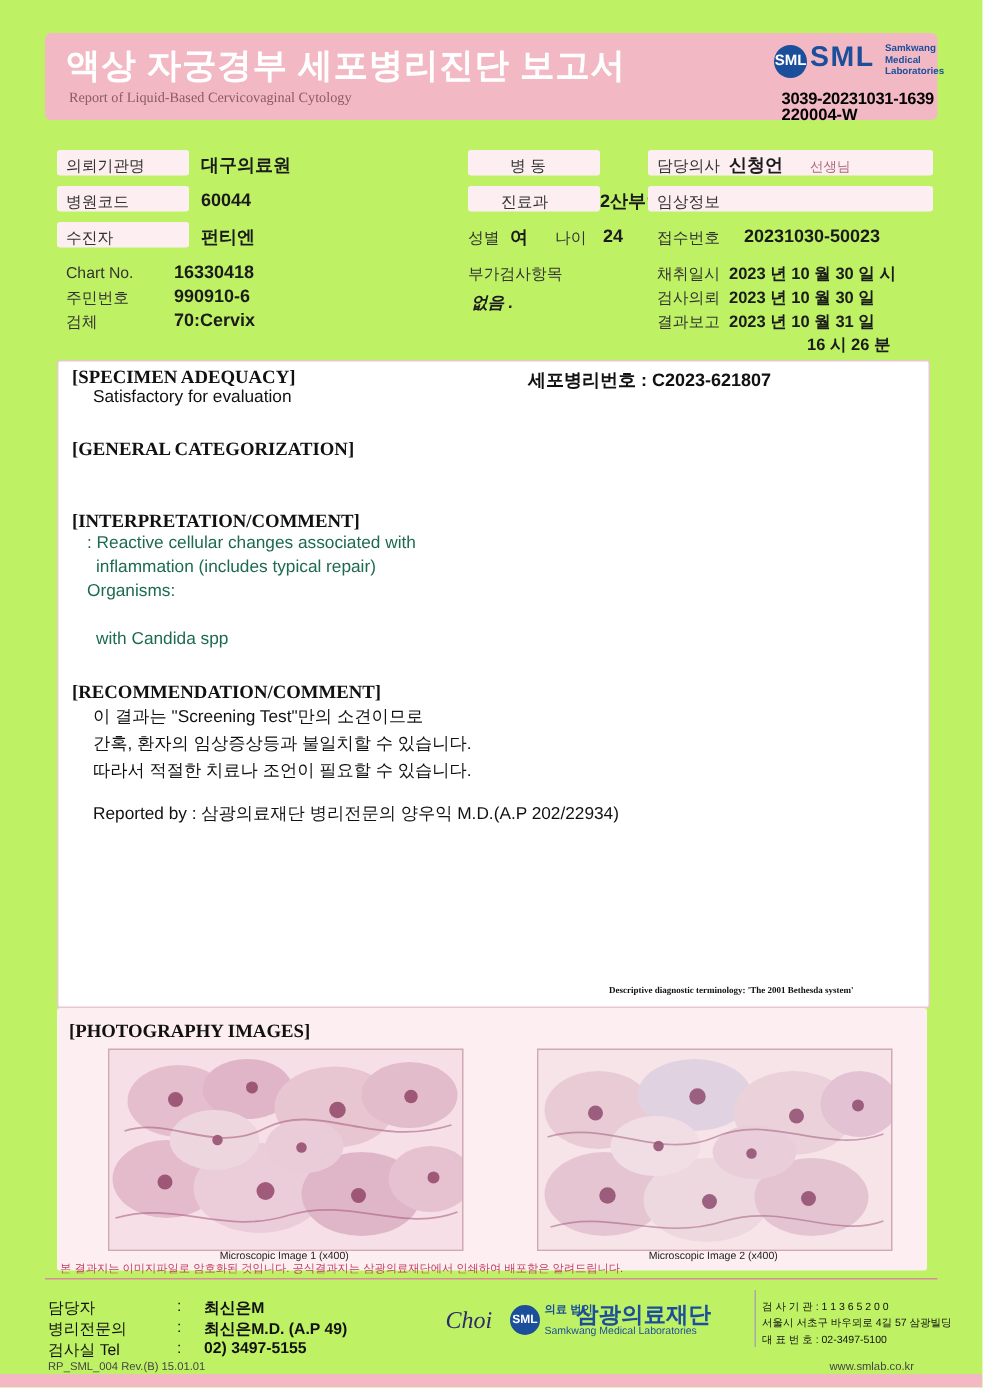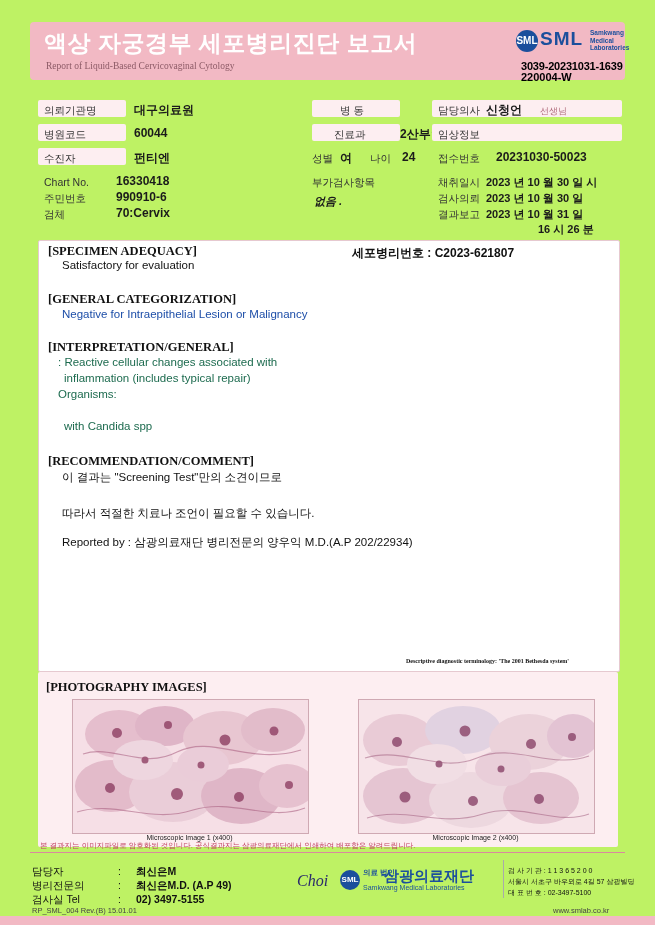--- a/index.html
+++ b/index.html
@@ -402,30 +402,30 @@
   </div>
 
   <div class="body-box"></div>
 
   <div class="path-no">세포병리번호 : C2023-621807</div>
 
   <div class="sec-head" style="left:48px; top:244px;">[SPECIMEN ADEQUACY]</div>
   <div class="sec-text" style="left:62px; top:259px;">Satisfactory for evaluation</div>
 
   <div class="sec-head" style="left:48px; top:292px;">[GENERAL CATEGORIZATION]</div>
-  <div class="sec-text-blue" style="left:62px; top:308px;">Negative for Intraepithelial Lesion or Malignancy</div>
-
-  <div class="sec-head" style="left:48px; top:340px;">[INTERPRETATION/GENERAL]</div>
+
+  <div class="sec-head" style="left:48px; top:340px;">[INTERPRETATION/COMMENT]</div>
   <div class="sec-text-green" style="left:58px; top:356px;">: Reactive cellular changes associated with</div>
   <div class="sec-text-green" style="left:64px; top:372px;">inflammation (includes typical repair)</div>
   <div class="sec-text-green" style="left:58px; top:388px;">Organisms:</div>
   <div class="sec-text-green" style="left:64px; top:420px;">with Candida spp</div>
 
   <div class="sec-head" style="left:48px; top:454px;">[RECOMMENDATION/COMMENT]</div>
   <div class="sec-text" style="left:62px; top:470px;">이 결과는 "Screening Test"만의 소견이므로</div>
+  <div class="sec-text" style="left:62px; top:488px;">간혹, 환자의 임상증상등과 불일치할 수 있습니다.</div>
   <div class="sec-text" style="left:62px; top:506px;">따라서 적절한 치료나 조언이 필요할 수 있습니다.</div>
 
   <div class="sec-text" style="left:62px; top:535px;">Reported by : 삼광의료재단 병리전문의 양우익 M.D.(A.P 202/22934)</div>
 
   <div class="footnote-term">Descriptive diagnostic terminology: 'The 2001 Bethesda system'</div>
 
   <div class="photo-box"></div>
   <div class="photo-title">[PHOTOGRAPHY IMAGES]</div>
 
   <div class="micro a">

